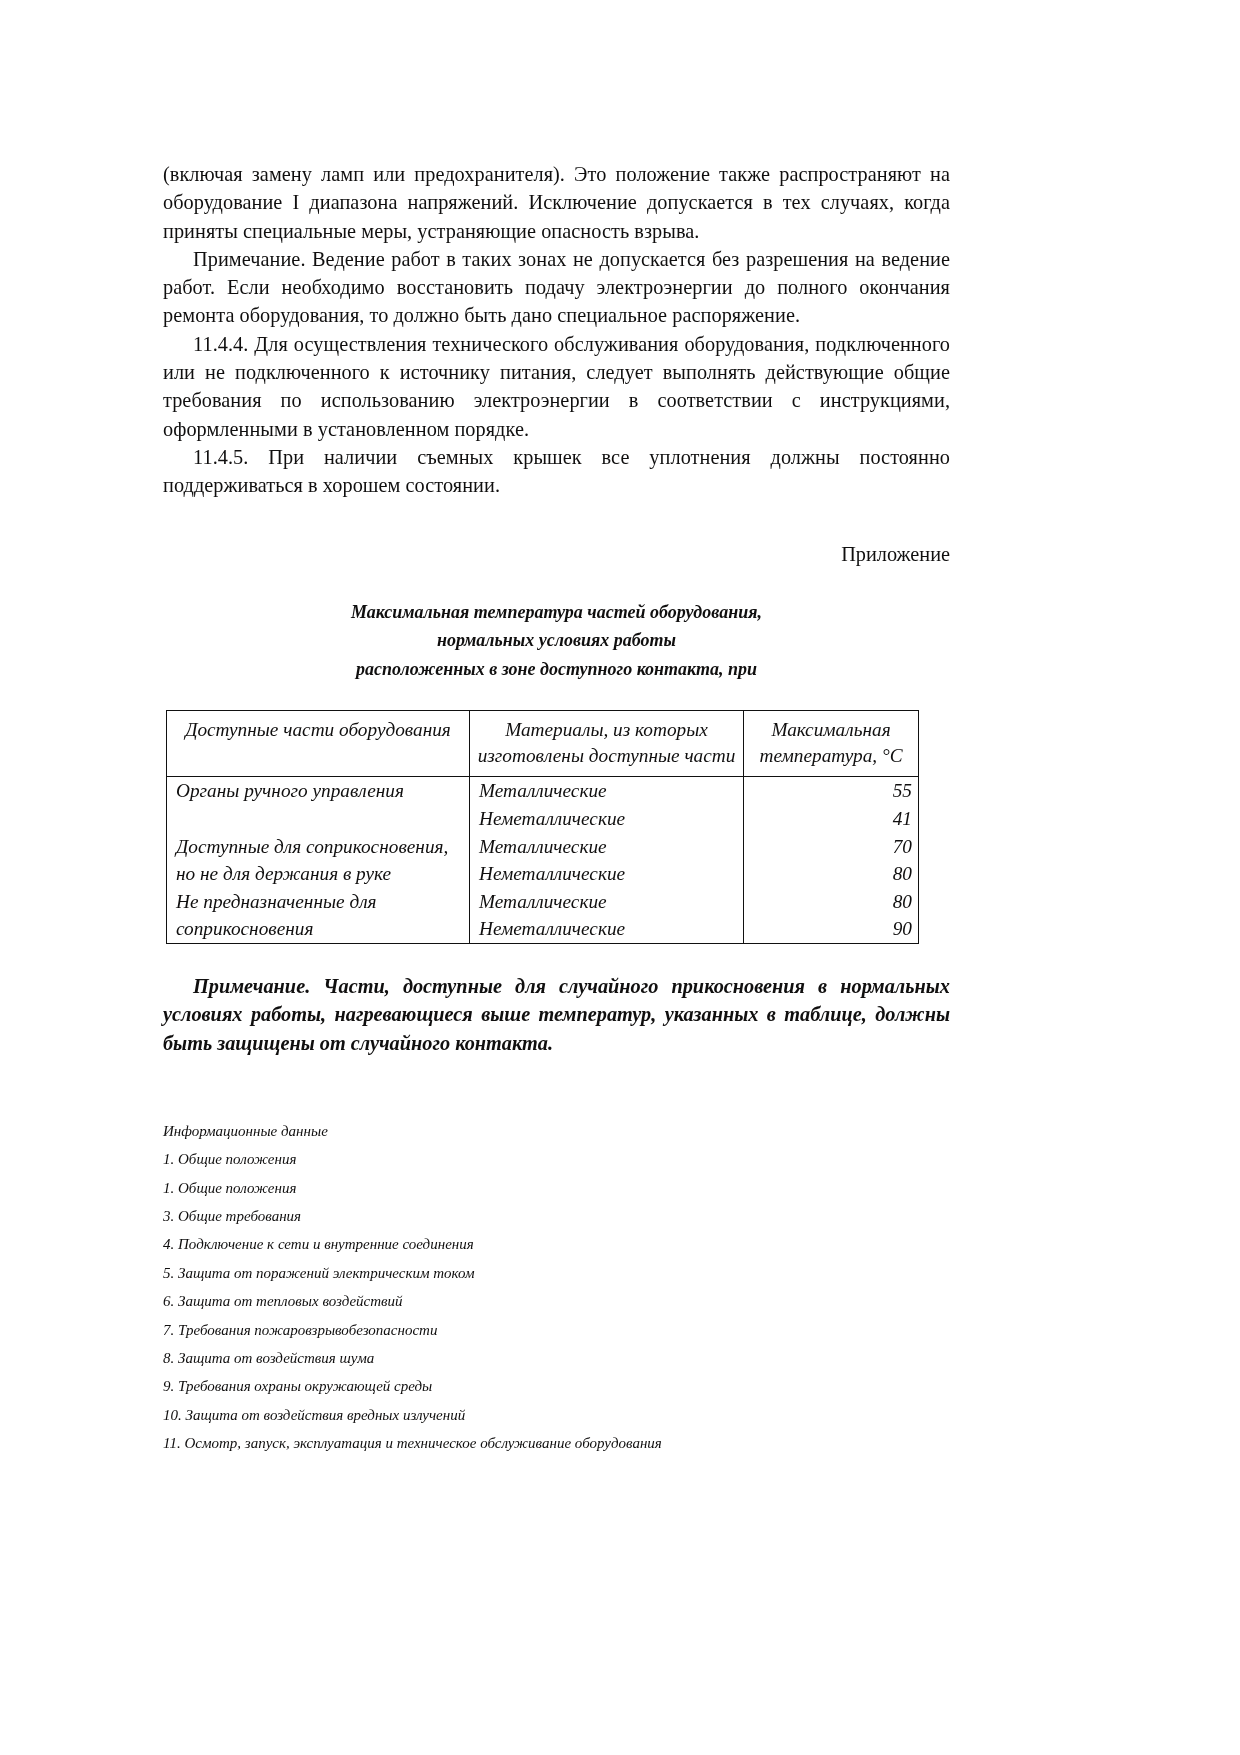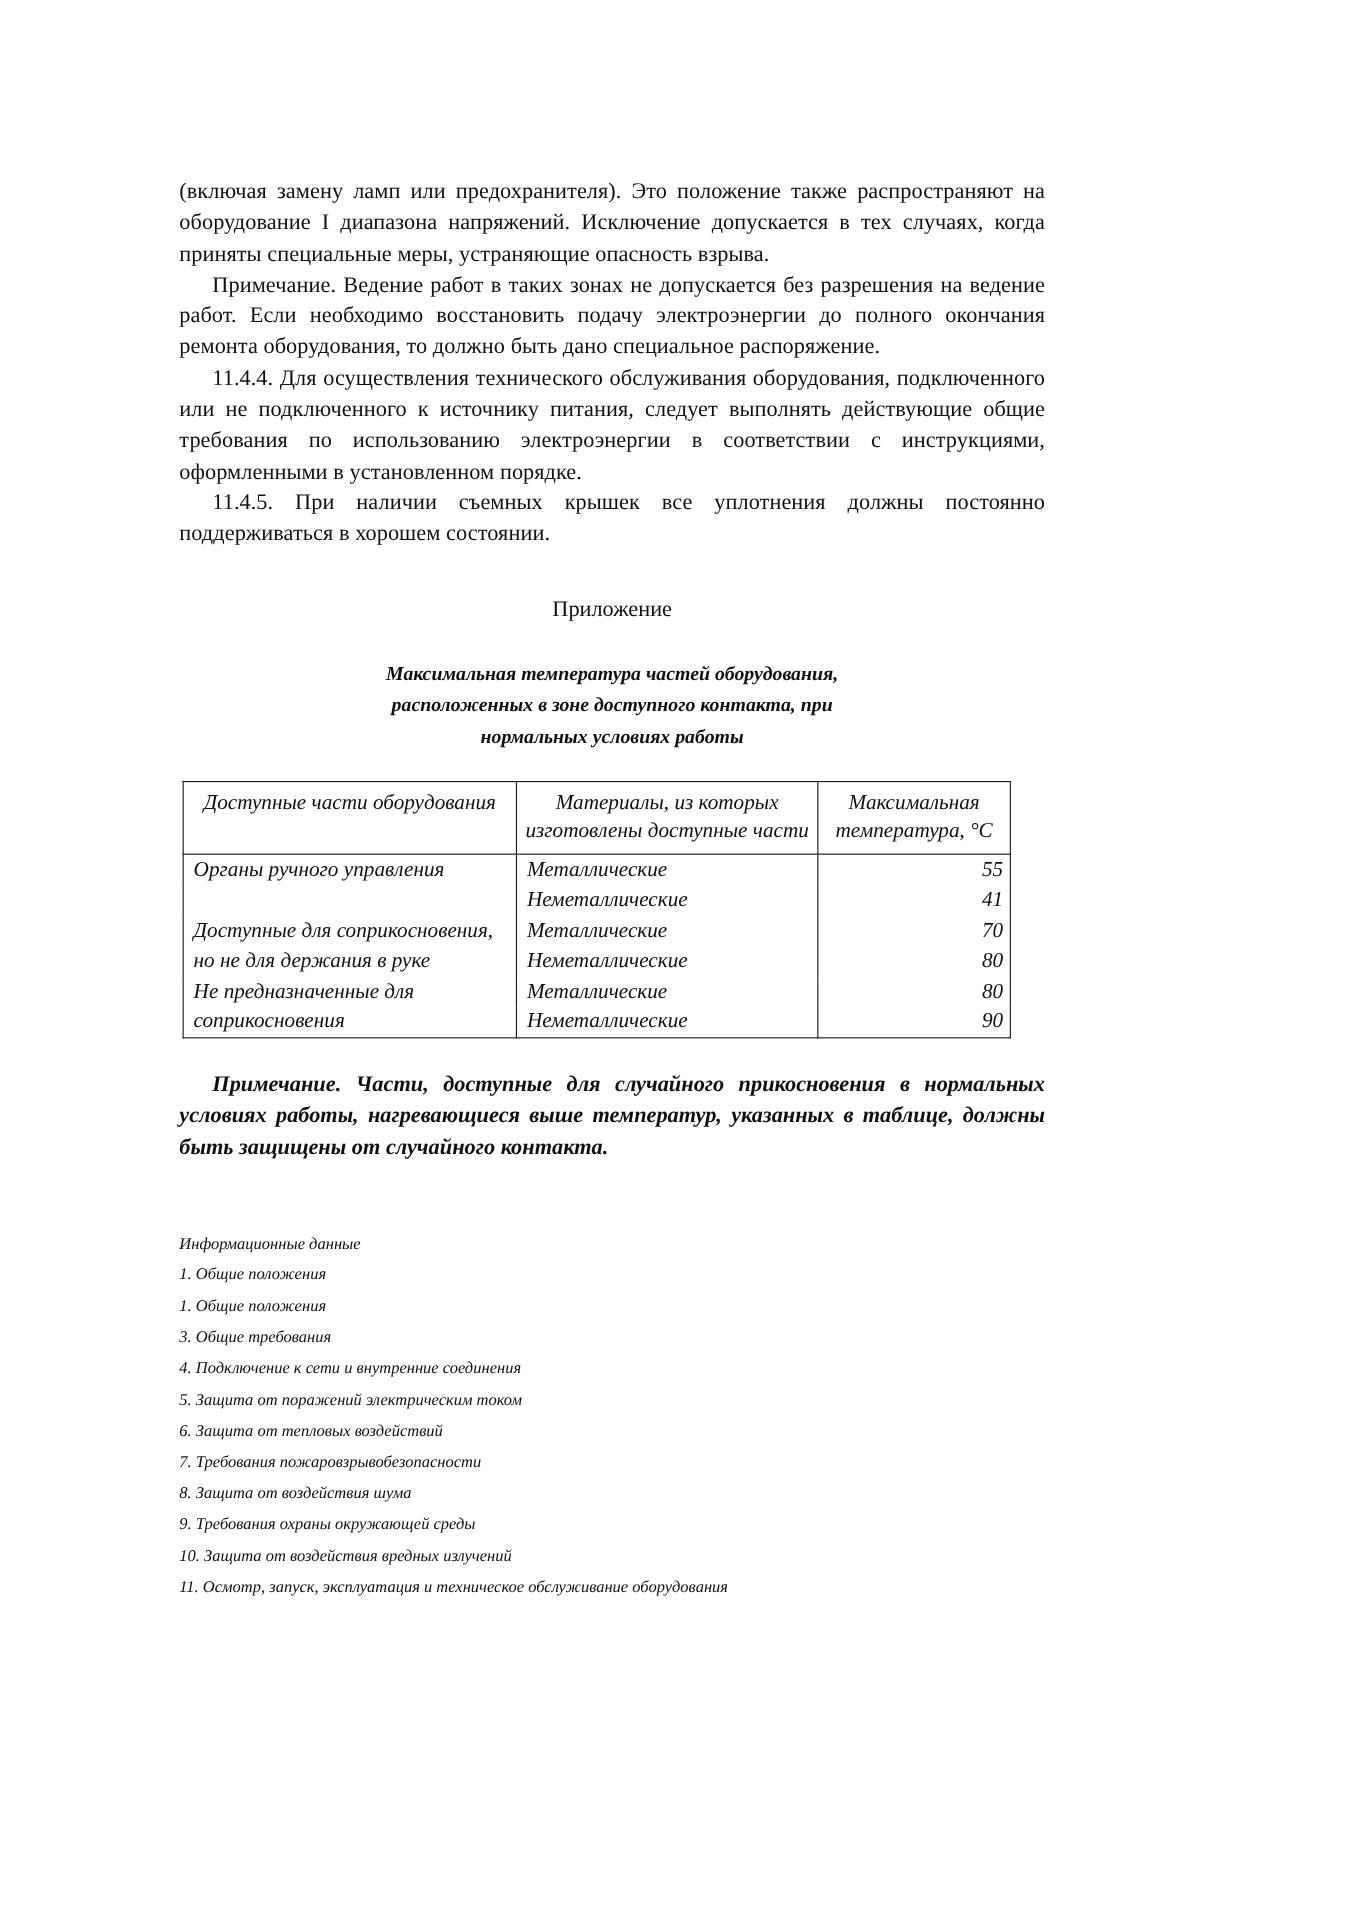--- a/index.html
+++ b/index.html
@@ -39,21 +39,21 @@
   p.indented {
     text-indent: 30px;
   }
 
   
   .appendix-label {
     margin: 0;
     padding-top: 40px;
     font-size: 20.3px;
     line-height: 28.3px;
-    text-align: center;
+    text-align: right;
   }
 
   
   .table-title {
     margin: 0;
     padding-top: 30px;
     text-align: center;
     font-weight: bold;
     font-style: italic;
     font-size: 18px;
@@ -147,22 +147,22 @@
 
     <p class="body-par">(включая замену ламп или предохранителя). Это положение также распространяют на оборудование I диапазона напряжений. Исключение допускается в тех случаях, когда приняты специальные меры, устраняющие опасность взрыва.</p>
     <p class="body-par indented">Примечание. Ведение работ в таких зонах не допускается без разрешения на ведение работ. Если необходимо восстановить подачу электроэнергии до полного окончания ремонта оборудования, то должно быть дано специальное распоряжение.</p>
     <p class="body-par indented">11.4.4. Для осуществления технического обслуживания оборудования, подключенного или не подключенного к источнику питания, следует выполнять действующие общие требования по использованию электроэнергии в соответствии с инструкциями, оформленными в установленном порядке.</p>
     <p class="body-par indented">11.4.5. При наличии съемных крышек все уплотнения должны постоянно поддерживаться в хорошем состоянии.</p>
 
     <p class="appendix-label">Приложение</p>
 
     <div class="table-title">
       <span>Максимальная температура частей оборудования,</span>
+      <span>нормальных условиях работы</span>
       <span>расположенных в зоне доступного контакта, при</span>
-      <span>нормальных условиях работы</span>
     </div>
 
     <div class="tbl-wrap">
       <table class="temp-table">
         <colgroup>
           <col class="c1">
             <col class="c2">
             <col class="c3">
         </colgroup>
         <thead>

